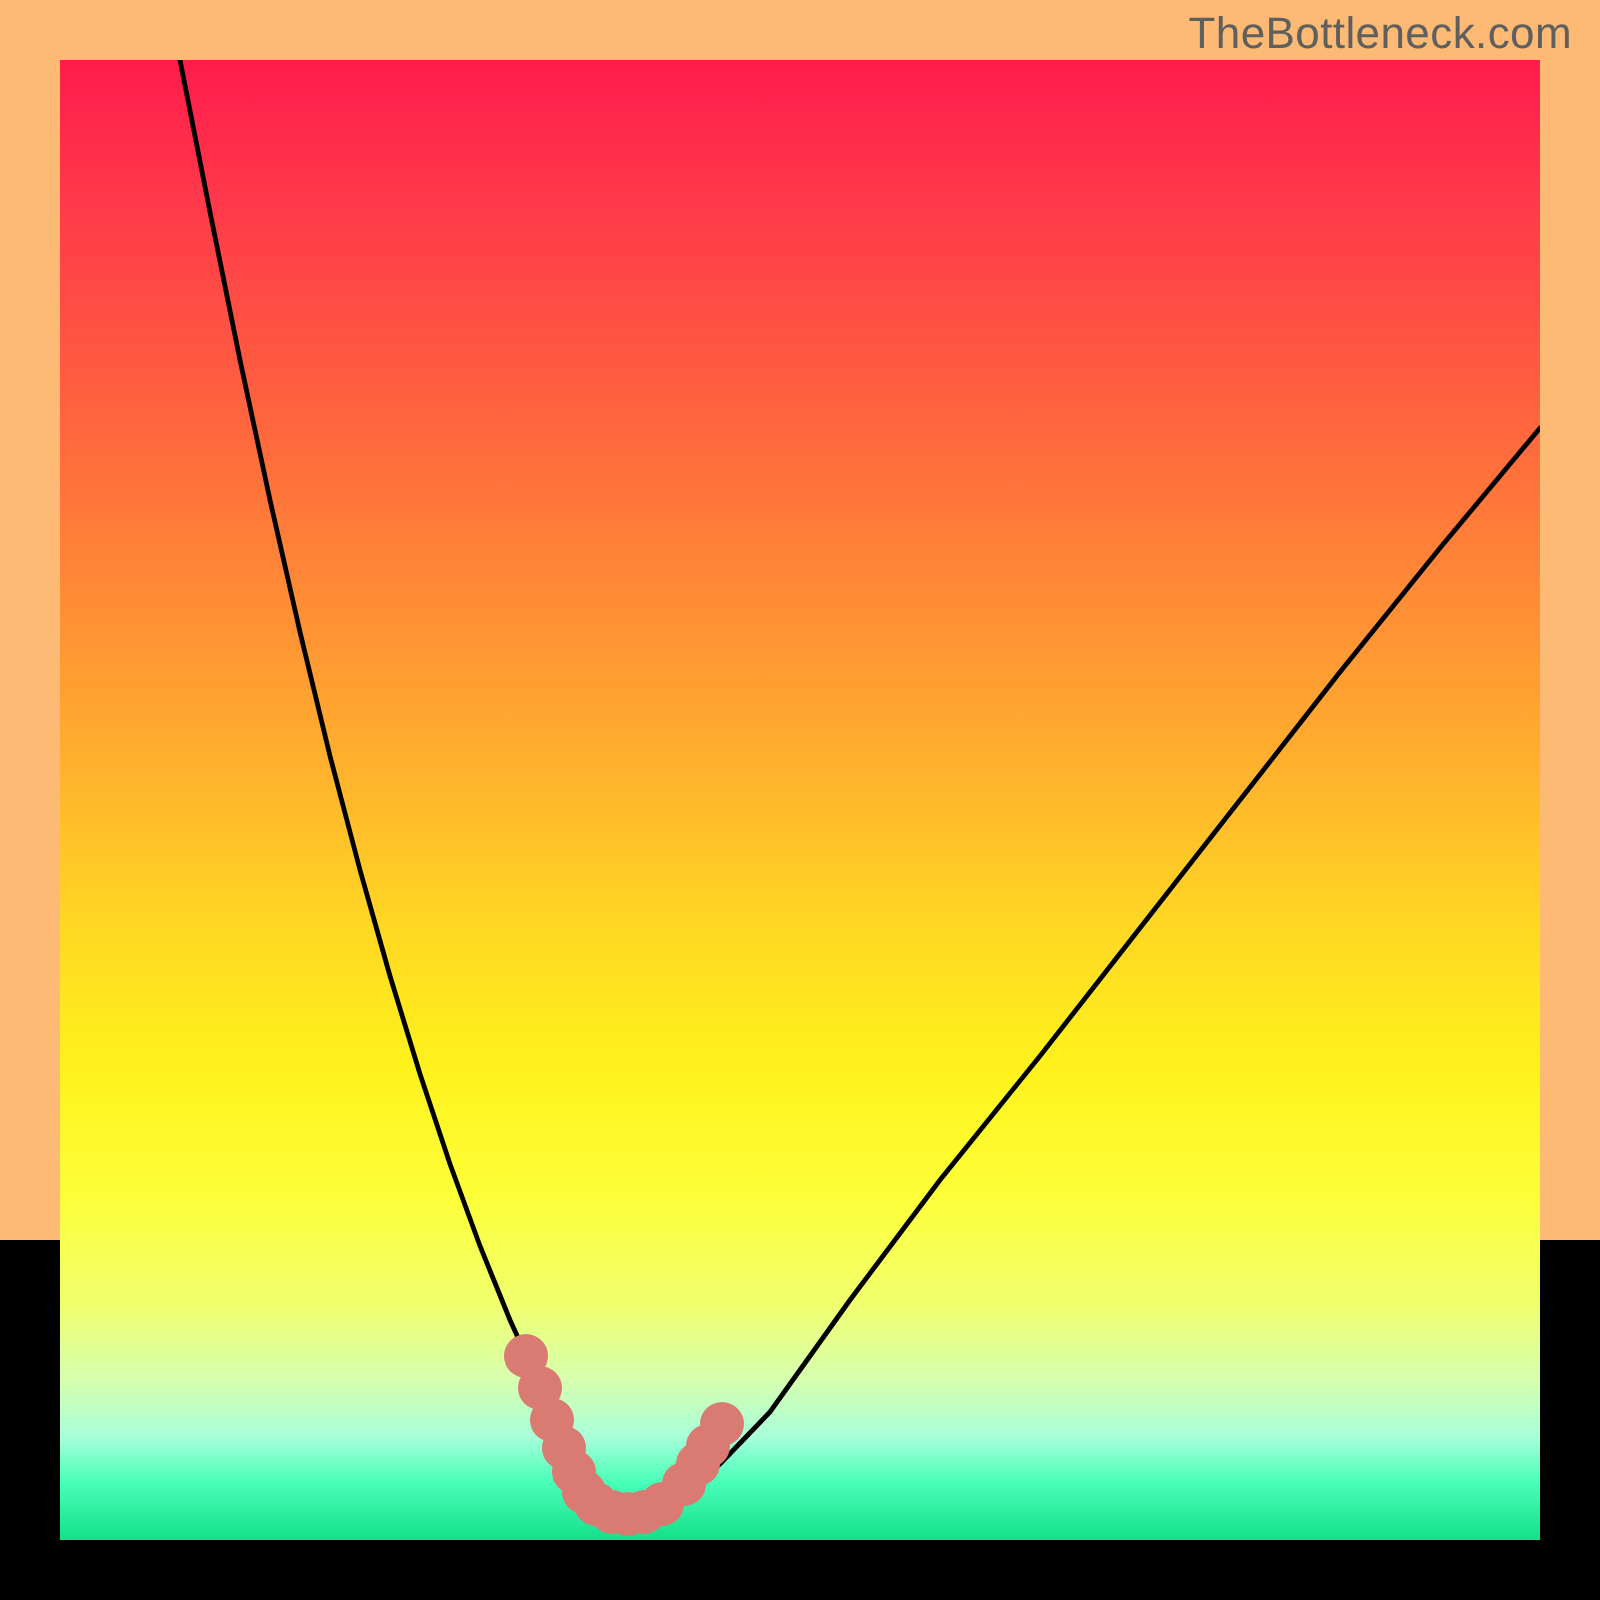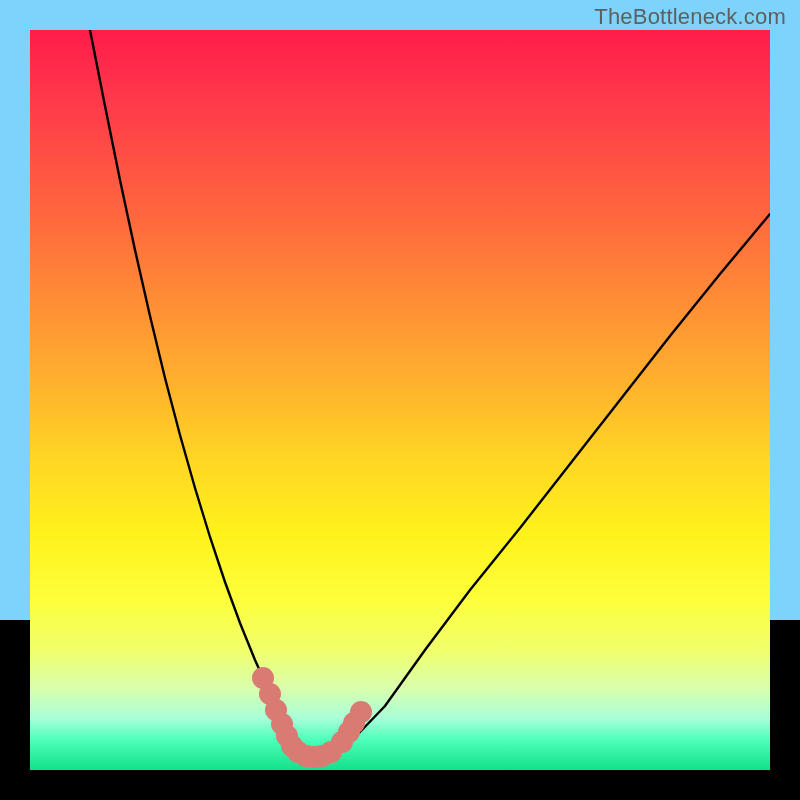--- a/index.html
+++ b/index.html
@@ -8,21 +8,21 @@
     width: 800px;
     height: 800px;
     background: #000;
     overflow: hidden;
     font-family: Arial, Helvetica, sans-serif;
   }
   .frame {
     position: relative;
     width: 800px;
     height: 620px;
-    background: #7dd3fc;
+    background: #fdba74;
   }
   .plot-area {
     position: absolute;
     left: 30px;
     top: 30px;
     width: 740px;
     height: 740px;
     overflow: hidden;
   }
   .gradient {

